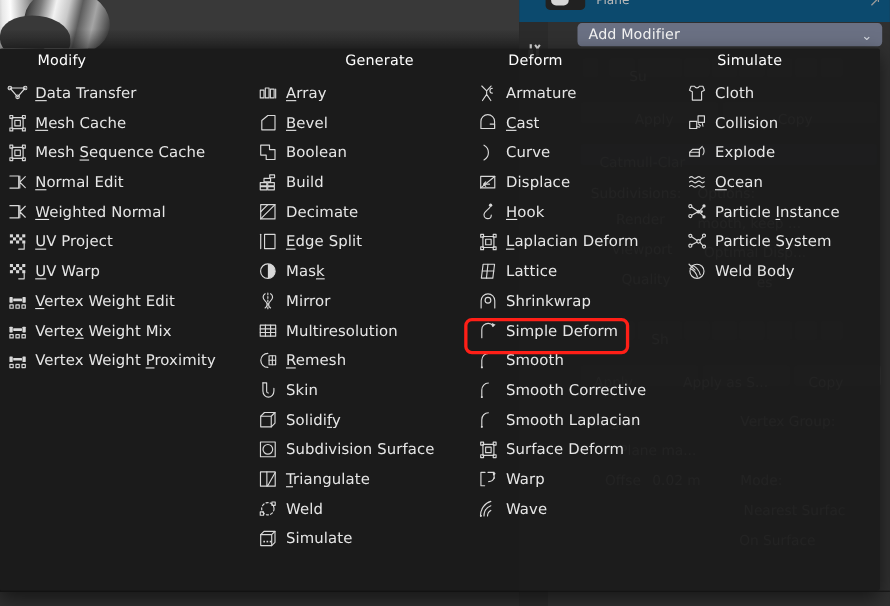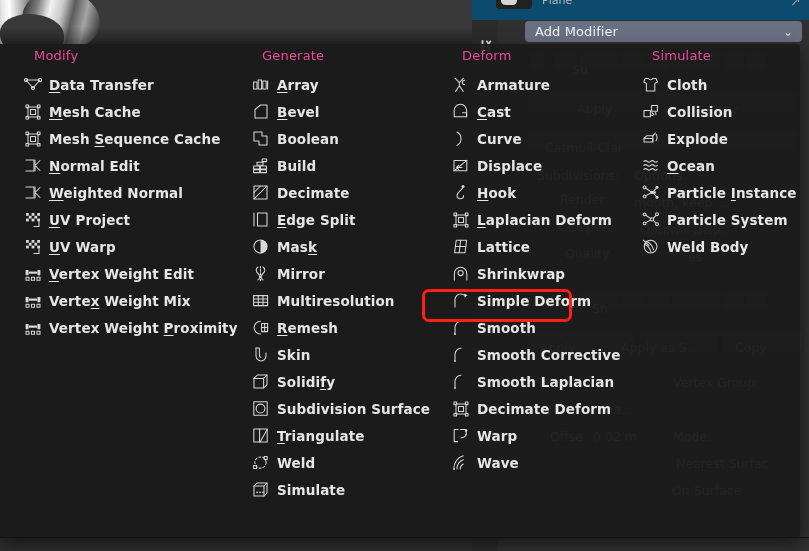--- a/index.html
+++ b/index.html
@@ -101,26 +101,26 @@
 
   
   .menu {
     position: absolute; left: 0; top: 44px; width: 800px; height: 493px;
     background: rgba(27,27,27,0.945);
     box-shadow: 0 6px 18px rgba(0,0,0,.55);
     border-radius: 2px;
   }
   .col { position: absolute; top: 0; }
   .col-head {
-    font-size: 13px; color: #ec4899; padding-left: 34px;
+    font-size: 13px; color: #ffffff; padding-left: 34px;
     height: 27px; line-height: 24px; letter-spacing: .2px;
   }
   .mi {
     position: relative; height: 27px; display: flex; align-items: center;
-    padding-left: 21px; cursor: default; font-weight: bold;
+    padding-left: 4px; cursor: default;
   }
   .mi .ic {
     width: 22px; height: 20px; flex: 0 0 22px; margin-right: 6px;
     display: flex; align-items: center; justify-content: center;
   }
   .mi .tx {
     font-size: 13.5px; color: #e6e6e6; white-space: nowrap; letter-spacing: .1px;
   }
   .mi .tx u { text-decoration: underline; text-underline-offset: 2px; }
   svg { display: block; }
@@ -378,21 +378,21 @@
               <g class="st">
                 <rect x="3" y="13.2" width="3" height="3"></rect>
                 <rect x="8.5" y="13.2" width="3" height="3"></rect>
                 <rect x="14" y="13.2" width="3" height="3"></rect>
               </g>
             </svg>
           </span>
           <span class="tx">Vertex Weight <u>P</u>roximity</span>
         </div>
       </div>
-      <div class="col" style="left: 228px; width: 200px;">
+      <div class="col" style="left: 228px; width: 200px; text-align: center;">
         <div class="col-head">Generate</div>
         <div class="mi">
           <span class="ic">
             <svg width="19" height="19" viewBox="0 0 19 19">
               <rect class="st" x="2.6" y="7" width="3.4" height="7"></rect>
               <rect class="st" x="7.2" y="5" width="3.4" height="9"></rect>
               <rect class="st" x="11.8" y="6" width="3.4" height="8"></rect>
               <path class="st" d="M16.6 6v8"></path>
             </svg>
           </span>
@@ -667,21 +667,21 @@
           <span class="ic">
             <svg width="19" height="19" viewBox="0 0 19 19">
               <rect class="st" x="5" y="5" width="10" height="10"></rect>
               <rect class="st" x="7.5" y="7.5" width="5" height="5"></rect>
               <rect class="st" x="3" y="3" width="2.6" height="2.6"></rect>
               <rect class="st" x="14.4" y="3" width="2.6" height="2.6"></rect>
               <rect class="st" x="3" y="14.4" width="2.6" height="2.6"></rect>
               <rect class="st" x="14.4" y="14.4" width="2.6" height="2.6"></rect>
             </svg>
           </span>
-          <span class="tx">Decimate Deform</span>
+          <span class="tx">Surface Deform</span>
         </div>
         <div class="mi">
           <span class="ic">
             <svg width="19" height="19" viewBox="0 0 19 19">
               <path class="st" d="M3.2 3.4H7M3.2 3.4v12.2h3.4"></path>
               <path class="st" d="M9.6 3.4h5.6v5.6"></path>
               <path class="sf" d="M14 3l2.8 1.6-2.6 2z"></path>
               <path class="st" d="M10.2 11.8c2.4 0 4.4-1.6 5-3.6"></path>
             </svg>
           </span>

